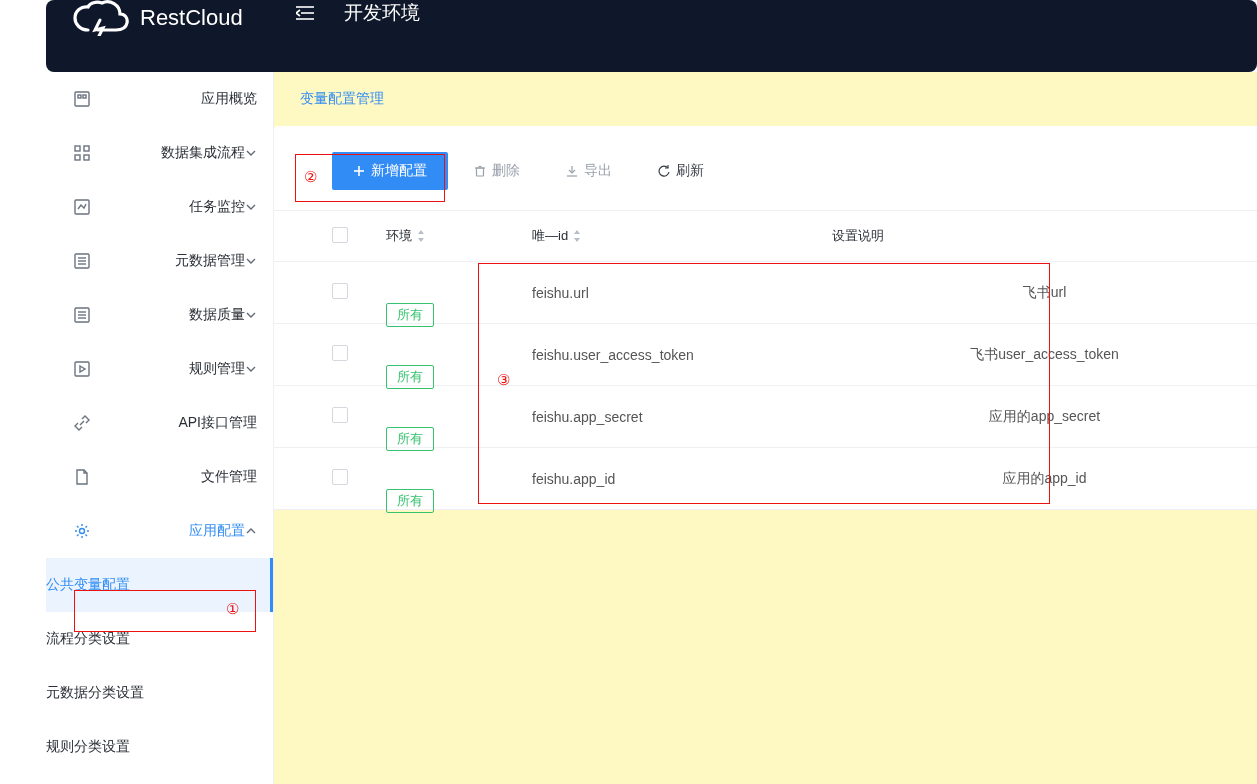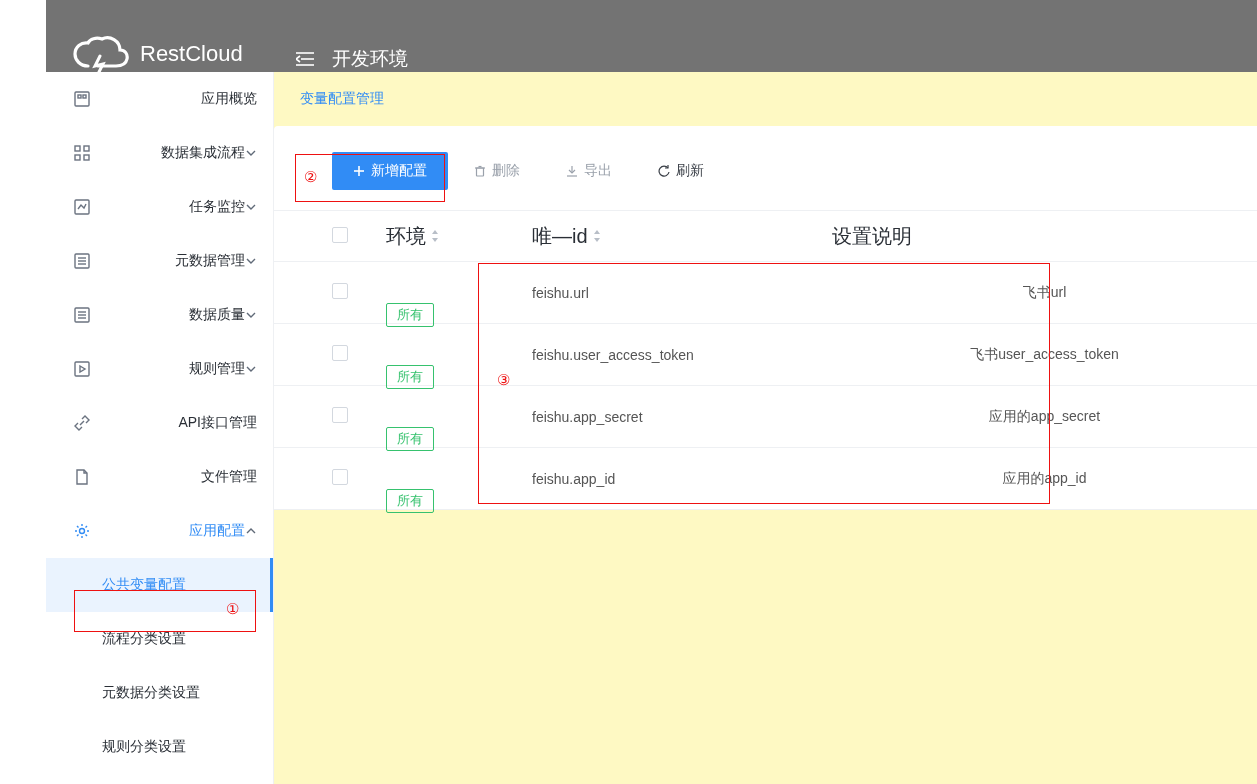--- a/index.html
+++ b/index.html
@@ -1,40 +1,40 @@
 <!DOCTYPE html>
 <html><head>
 <meta charset="utf-8">
 <style>
 * { margin: 0; padding: 0; box-sizing: border-box; }
 body { font-family: -apple-system, "PingFang SC", "Microsoft YaHei", sans-serif; font-size: 14px; color: #333; background: #fff; }
 .app { width: 1257px; height: 784px; position: relative; }
 
 
-.header { position: absolute; left: 46px; top: 0; right: 0; height: 72px; background: #737373; display: flex; align-items: flex-end; }
+.header { position: absolute; left: 46px; top: 0; right: 0; height: 72px; background: #0f172a; display: flex; align-items: flex-start; border-radius: 8px; }
 .logo-box { display: flex; align-items: center; padding-left: 24px; gap: 10px; width: 228px; }
 .logo-cloud { width: 60px; height: 36px; }
 .logo-cloud svg { display: block; }
 .logo-text { color: #fff; font-size: 22px; font-weight: 500; }
-.env-box { display: flex; align-items: center; gap: 18px; padding-left: 22px; }
+.env-box { display: flex; align-items: center; gap: 30px; padding-left: 22px; }
 .menu-icon { width: 18px; height: 14px; }
 .menu-icon svg { display: block; }
 .env-text { color: #fff; font-size: 19px; }
 
 
 .sidebar { position: absolute; left: 46px; top: 72px; width: 228px; bottom: 0; background: #fff; border-right: 1px solid #eef0f3; }
 .side-item { height: 54px; display: flex; align-items: center; padding: 0 16px 0 28px; cursor: pointer; color: #3a3f47; position: relative; text-align: right; }
 .side-icon { width: 16px; height: 16px; margin-right: 12px; }
 .side-icon svg { display: block; }
 .side-label { flex: 1; font-size: 14px; color: #2a2f36; }
 .chev { width: 12px; height: 12px; stroke: #606a78; }
 .side-item.active { color: #318cf5; }
 .side-item.active .side-label { color: #318cf5; }
 .side-item.active .side-icon svg { stroke: #318cf5; }
-.sub-item { height: 54px; display: flex; align-items: center; padding-left: 56px; cursor: pointer; color: #2a2f36; font-size: 14px; position: relative; }
+.sub-item { height: 54px; display: flex; align-items: center; cursor: pointer; color: #2a2f36; font-size: 14px; position: relative; }
 .sub-item.selected { background: #eaf3fe; color: #318cf5; }
 .sub-item.selected::after { content: ''; position: absolute; right: 0; top: 0; bottom: 0; width: 3px; background: #318cf5; }
 
 
 .anno { position: absolute; border: 1px solid #e11; pointer-events: none; box-sizing: border-box; }
 .anno-num { position: absolute; color: #e11; font-size: 15px; font-weight: 500; display: flex; align-items: center; justify-content: center; pointer-events: none; }
 
 
 .content { position: absolute; left: 274px; right: 0; top: 72px; bottom: 0; background: #fef9c3; }
 .breadcrumb { padding: 18px 26px; }
@@ -48,21 +48,21 @@
 
 
 .table { width: 100%; }
 .table-head { display: flex; align-items: center; height: 52px; border-top: 1px solid #eef0f3; border-bottom: 1px solid #eef0f3; padding-left: 58px; }
 .table-row { display: flex; align-items: center; height: 62px; border-bottom: 1px solid #eef0f3; padding-left: 58px; }
 .cell-cb { width: 54px; }
 .cell-env { width: 146px; }
 .cell-id { width: 300px; color: #555; }
 .cell-desc { flex: 1; color: #555; text-align: center; }
 .checkbox { width: 16px; height: 16px; border: 1px solid #d3d8df; border-radius: 2px; display: inline-block; cursor: pointer; }
-.th { color: #2a2f36; font-size: 20px; display: flex; align-items: center; gap: 4px; }
+.th { color: #2a2f36; font-size: 13px; display: flex; align-items: center; gap: 4px; }
 .sort-icon { width: 10px; height: 12px; }
 .tag { display: inline-block; padding: 2px 10px; border: 1px solid #36c26e; color: #36c26e; border-radius: 2px; font-size: 13px; margin-top: 45px; }
 
 </style>
 </head>
 <body>
 
 <div class="app">
 
   <div class="header">

